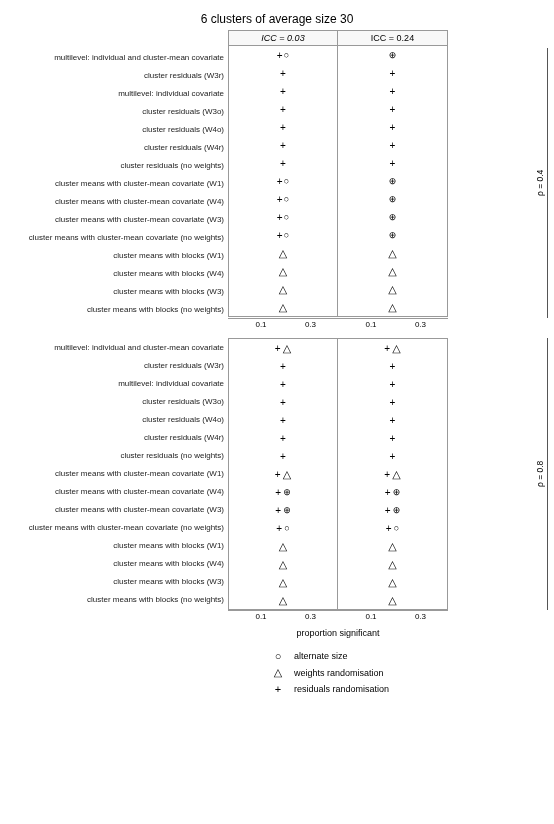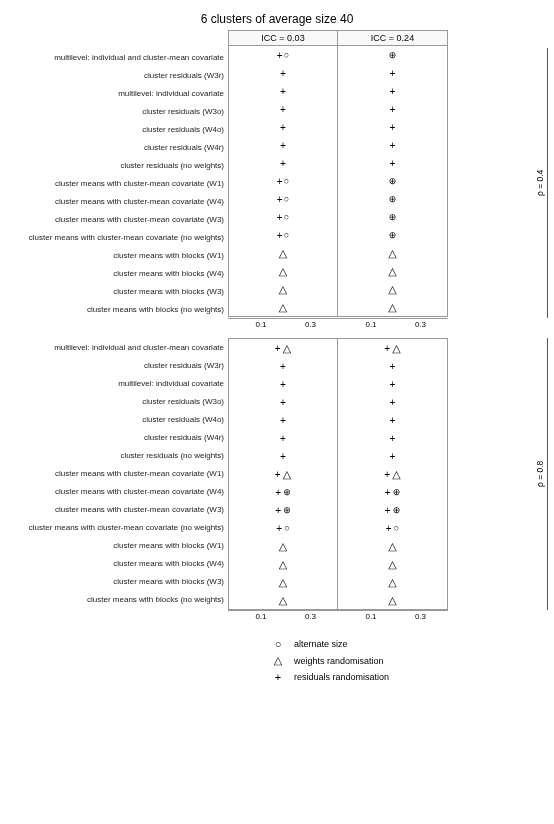--- a/index.html
+++ b/index.html
@@ -25,21 +25,21 @@
       font-size: 8.5px;
       color: #222;
       white-space: nowrap;
     }
   </style>
 </head>
 <body>
 
 <div style="padding: 4px 8px;">
 
-  <div class="main-title">6 clusters of average size 40</div>
+  <div class="main-title">6 clusters of average size 30</div>
 
   <div style="display:flex; flex-direction:row; position:relative;">
 
     <div style="width:220px; flex-shrink:0; margin-top:18px;">
       <div class="row-label" style="height:18px; font-size:8px; justify-content:flex-end; padding-right:4px; display:flex; align-items:center;">multilevel: individual and cluster-mean covariate</div>
       <div class="row-label" style="height:18px; font-size:8px; justify-content:flex-end; padding-right:4px; display:flex; align-items:center;">cluster residuals (W3r)</div>
       <div class="row-label" style="height:18px; font-size:8px; justify-content:flex-end; padding-right:4px; display:flex; align-items:center;">multilevel: individual covariate</div>
       <div class="row-label" style="height:18px; font-size:8px; justify-content:flex-end; padding-right:4px; display:flex; align-items:center;">cluster residuals (W3o)</div>
       <div class="row-label" style="height:18px; font-size:8px; justify-content:flex-end; padding-right:4px; display:flex; align-items:center;">cluster residuals (W4o)</div>
       <div class="row-label" style="height:18px; font-size:8px; justify-content:flex-end; padding-right:4px; display:flex; align-items:center;">cluster residuals (W4r)</div>
@@ -50,21 +50,21 @@
       <div class="row-label" style="height:18px; font-size:8px; justify-content:flex-end; padding-right:4px; display:flex; align-items:center;">cluster means with cluster-mean covariate (no weights)</div>
       <div class="row-label" style="height:18px; font-size:8px; justify-content:flex-end; padding-right:4px; display:flex; align-items:center;">cluster means with blocks (W1)</div>
       <div class="row-label" style="height:18px; font-size:8px; justify-content:flex-end; padding-right:4px; display:flex; align-items:center;">cluster means with blocks (W4)</div>
       <div class="row-label" style="height:18px; font-size:8px; justify-content:flex-end; padding-right:4px; display:flex; align-items:center;">cluster means with blocks (W3)</div>
       <div class="row-label" style="height:18px; font-size:8px; justify-content:flex-end; padding-right:4px; display:flex; align-items:center;">cluster means with blocks (no weights)</div>
     </div>
 
     <div style="display:flex; flex-direction:row;">
 
       <div>
-        <div style="text-align:center; font-size:9px; border:1px solid #999; background:#f8f8f8; padding:2px 0; width:110px;">ICC = 0.03</div>
+        <div style="text-align:center; font-size:9px; border:1px solid #999; background:#f8f8f8; padding:2px 0; width:110px;font-style:italic;">ICC = 0.03</div>
         <div style="border-left:1px solid #999; border-right:1px solid #999; border-bottom:1px solid #999; width:110px;">
 
           <div style="height:18px; display:flex; align-items:center; justify-content:center; font-size:10px; gap:1px;">
             <span>+</span>
             <span style="font-size:9px;">○</span>
           </div>
           <div style="height:18px; display:flex; align-items:center; justify-content:center; font-size:10px;">+</div>
           <div style="height:18px; display:flex; align-items:center; justify-content:center; font-size:10px;">+</div>
           <div style="height:18px; display:flex; align-items:center; justify-content:center; font-size:10px;">+</div>
           <div style="height:18px; display:flex; align-items:center; justify-content:center; font-size:10px;">+</div>
@@ -247,20 +247,21 @@
       <span style="position:absolute; left:30%; top:2px; font-size:8px; transform:translateX(-50%);">0.1</span>
       <span style="position:absolute; left:75%; top:2px; font-size:8px; transform:translateX(-50%);">0.3</span>
     </div>
     <div style="width:110px; position:relative; height:16px;">
       <div style="position:absolute; top:0; left:0; right:0; height:1px; background:#999;"></div>
       <span style="position:absolute; left:30%; top:2px; font-size:8px; transform:translateX(-50%);">0.1</span>
       <span style="position:absolute; left:75%; top:2px; font-size:8px; transform:translateX(-50%);">0.3</span>
     </div>
   </div>
 
+  <div style="text-align:center; font-size:9px; margin-left:220px; width:220px; margin-top:2px;">proportion significant</div>
 
   <div style="margin-top:12px; margin-left:260px;">
     <div style="display:flex; align-items:center; margin-bottom:4px; font-size:9px;">
       <span style="width:20px; text-align:center; font-size:11px; margin-right:6px;">○</span>
       <span>alternate size</span>
     </div>
     <div style="display:flex; align-items:center; margin-bottom:4px; font-size:9px;">
       <span style="width:20px; text-align:center; font-size:11px; margin-right:6px;">△</span>
       <span>weights randomisation</span>
     </div>

